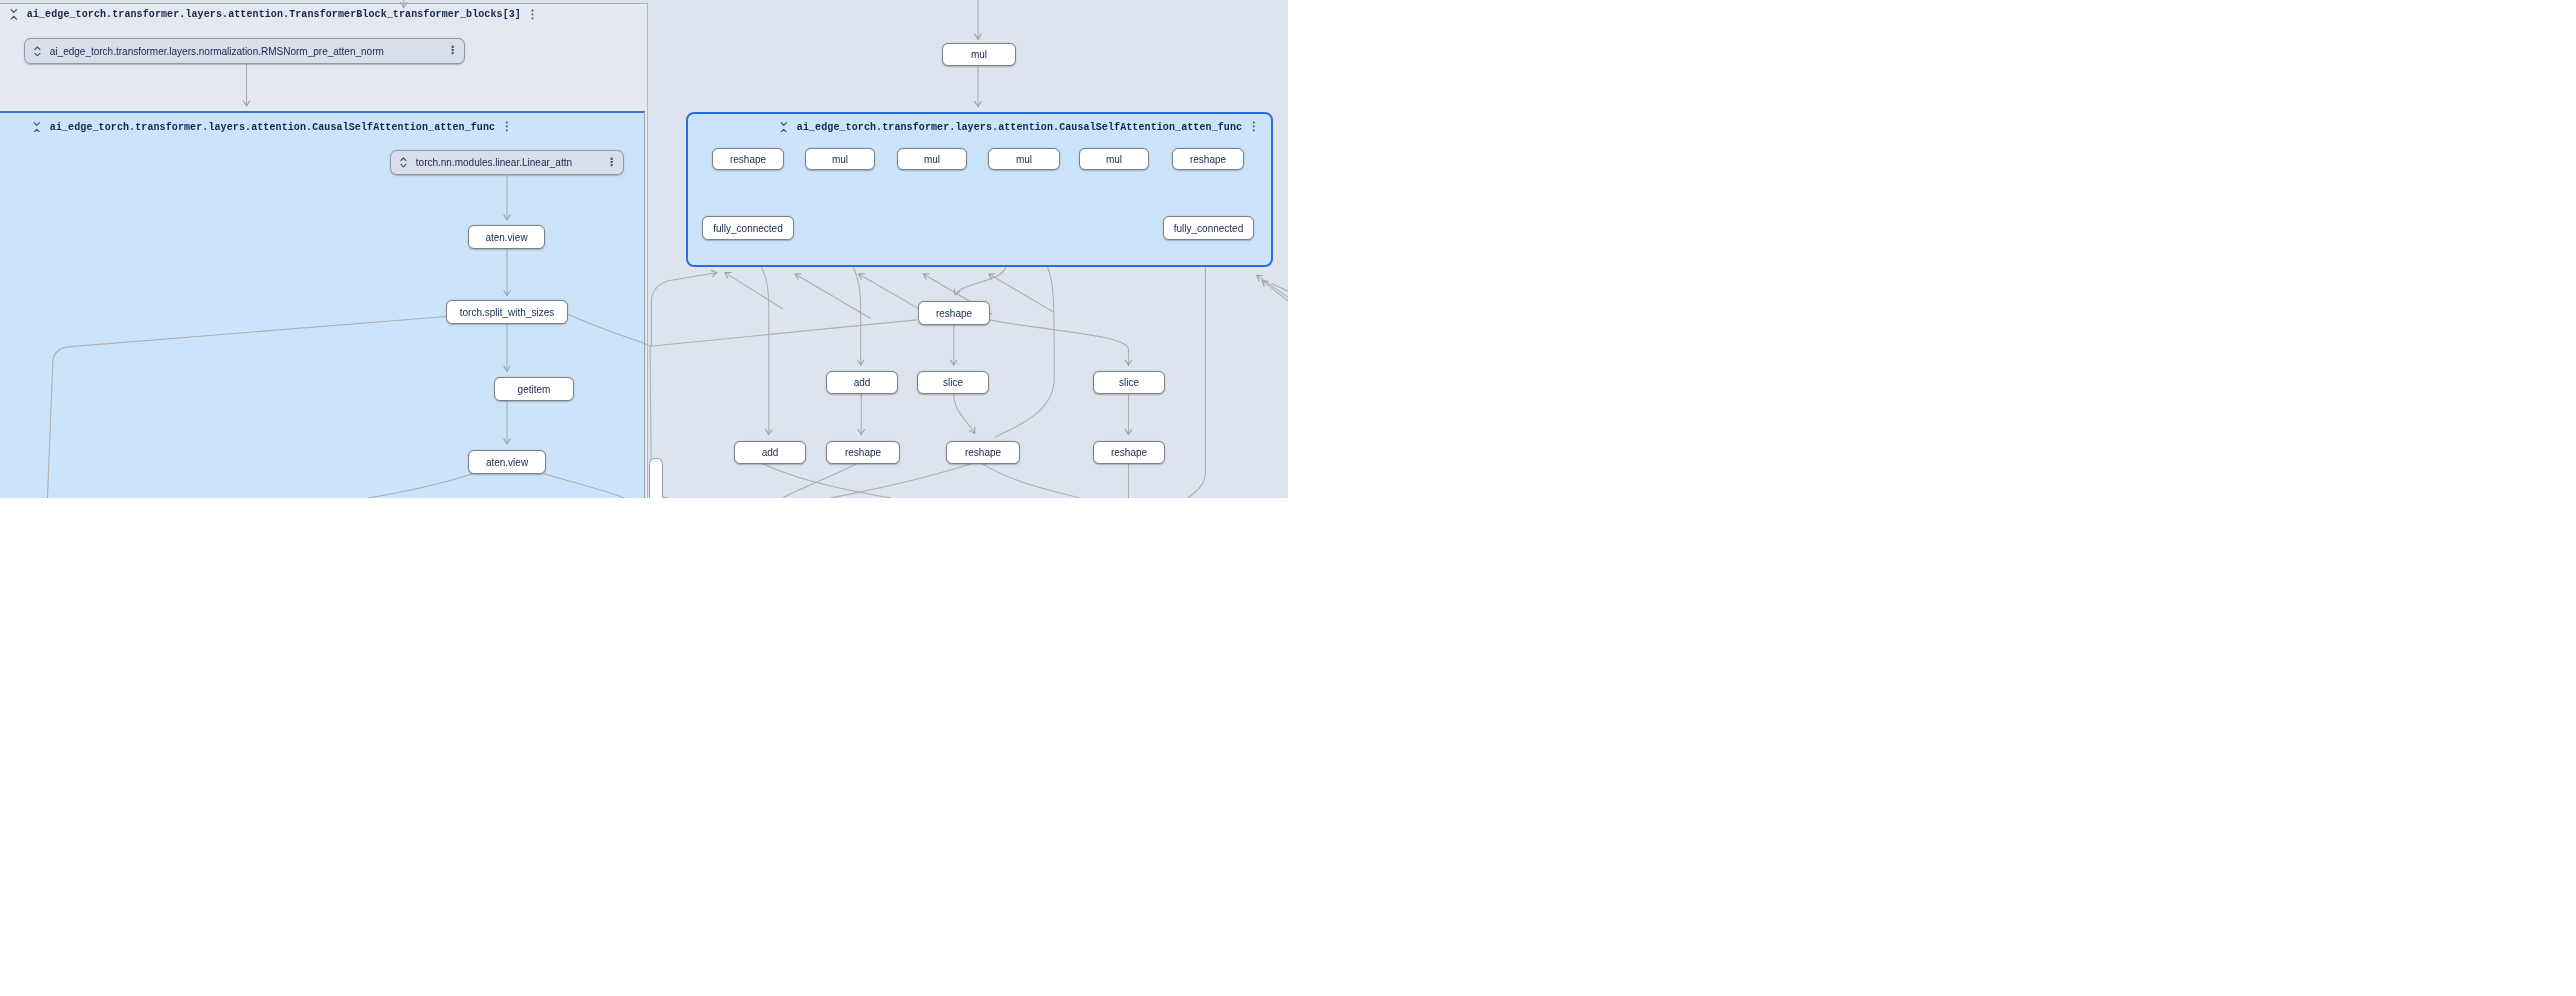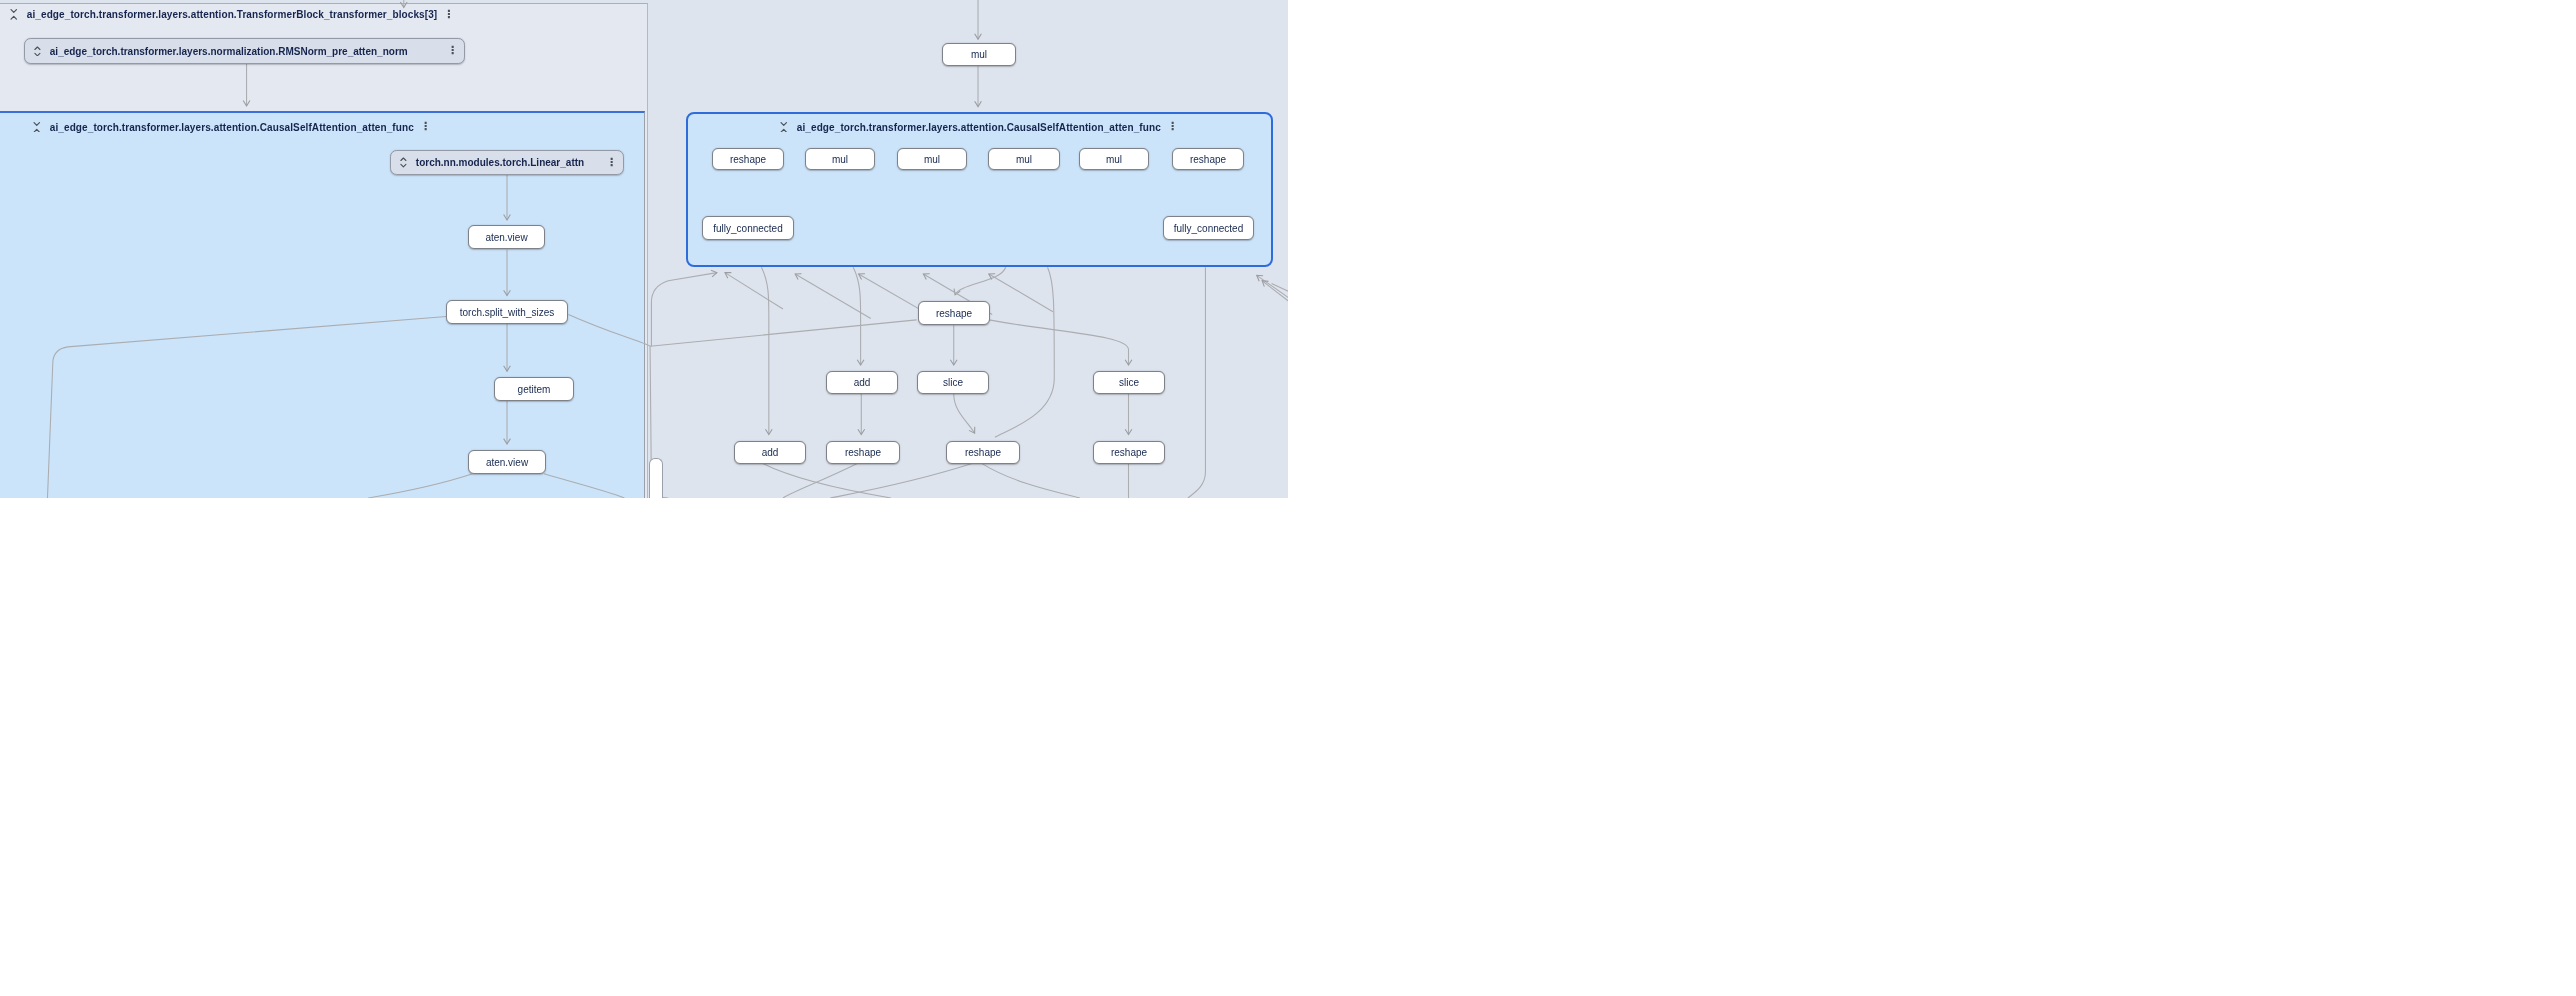--- a/index.html
+++ b/index.html
@@ -8,30 +8,30 @@
 
   
   .container-panel{position:absolute;box-sizing:border-box;}
   #tb-panel{left:-8px;top:2.7px;width:656px;height:500px;background:#e3e8f1;
             border-top:1px solid #aab0ba;border-right:1px solid #b3b9c3;}
   #attn-left-panel{left:-8px;top:111px;width:653px;height:392px;background:#cbe4fa;
             border-top:2px solid #3a70dc;border-right:1px solid #99a0aa;}
   #attn-right-panel{left:686px;top:112px;width:587px;height:155px;background:#cbe4fa;
             border:2px solid #2f6cdb;border-radius:8px;}
 
-  .panel-header{position:absolute;display:flex;align-items:center;gap:6.8px;height:16px;}
+  .panel-header{position:absolute;display:flex;align-items:center;gap:6.8px;height:16px;font-family:Liberation Mono, monospace;}
   .panel-title{font-size:10px;font-weight:700;color:#16254e;white-space:nowrap;letter-spacing:0.1px;}
   .icon-btn{display:inline-flex;align-items:center;justify-content:center;width:12px;height:12px;cursor:pointer;}
   .kebab{font-size:11.5px;color:#4d5157;font-weight:700;line-height:1;display:inline-flex;align-items:center;justify-content:center;width:9.5px;height:12px;cursor:pointer;}
 
   
   .group-node{position:absolute;display:flex;align-items:center;gap:6px;box-sizing:border-box;
     background:#d9dfea;border:1px solid #939aa5;border-radius:6.8px;padding:0 6.8px 0 6.8px;
     box-shadow:0 0.7px 1.4px rgba(60,64,67,.3);}
-  .group-node .label{font-size:10px;font-weight:700;color:#16254e;white-space:nowrap;flex:1;}
+  .group-node .label{font-size:10px;font-weight:400;color:#16254e;white-space:nowrap;flex:1;}
 
   
   .op-node{position:absolute;display:flex;align-items:center;justify-content:center;box-sizing:border-box;
     background:#ffffff;border:1px solid #7e8288;border-radius:6px;
     box-shadow:0 0.7px 1.4px rgba(60,64,67,.35);
     font-size:10px;font-weight:500;color:#17294f;white-space:nowrap;}
 
   #edges{position:absolute;left:0;top:0;pointer-events:none;}
   .white-sliver{position:absolute;left:649px;top:458px;width:13.5px;height:42px;background:#fff;
     border:1px solid #99a0aa;border-bottom:none;border-radius:6px 6px 0 0;box-sizing:border-box;}
@@ -144,21 +144,21 @@
     <span class="label">ai_edge_torch.transformer.layers.normalization.RMSNorm_pre_atten_norm</span>
     <span class="kebab">⋮</span>
   </div>
 
   <div class="group-node" style="left:390px;top:150px;width:234px;height:25px;">
     <span class="icon-btn">
       <svg class="chev" width="8.8" height="10.8" viewBox="0 0 14 16">
           <path d="M3 5 L7 1 L11 5 M3 11 L7 15 L11 11" fill="none" stroke="#4d5157" stroke-width="1.8" stroke-linecap="round" stroke-linejoin="round"></path>
         </svg>
     </span>
-    <span class="label">torch.nn.modules.torch.Linear_attn</span>
+    <span class="label">torch.nn.modules.linear.Linear_attn</span>
     <span class="kebab">⋮</span>
   </div>
 
   <div class="op-node" style="left:468px;top:225px;width:77px;height:24px;">aten.view</div>
   <div class="op-node" style="left:446px;top:300px;width:122px;height:24px;">torch.split_with_sizes</div>
   <div class="op-node" style="left:494px;top:377px;width:80px;height:24px;">getitem</div>
   <div class="op-node" style="left:468px;top:450px;width:78px;height:24px;">aten.view</div>
 
   <div class="op-node" style="left:942px;top:43px;width:74px;height:23px;">mul</div>
 

